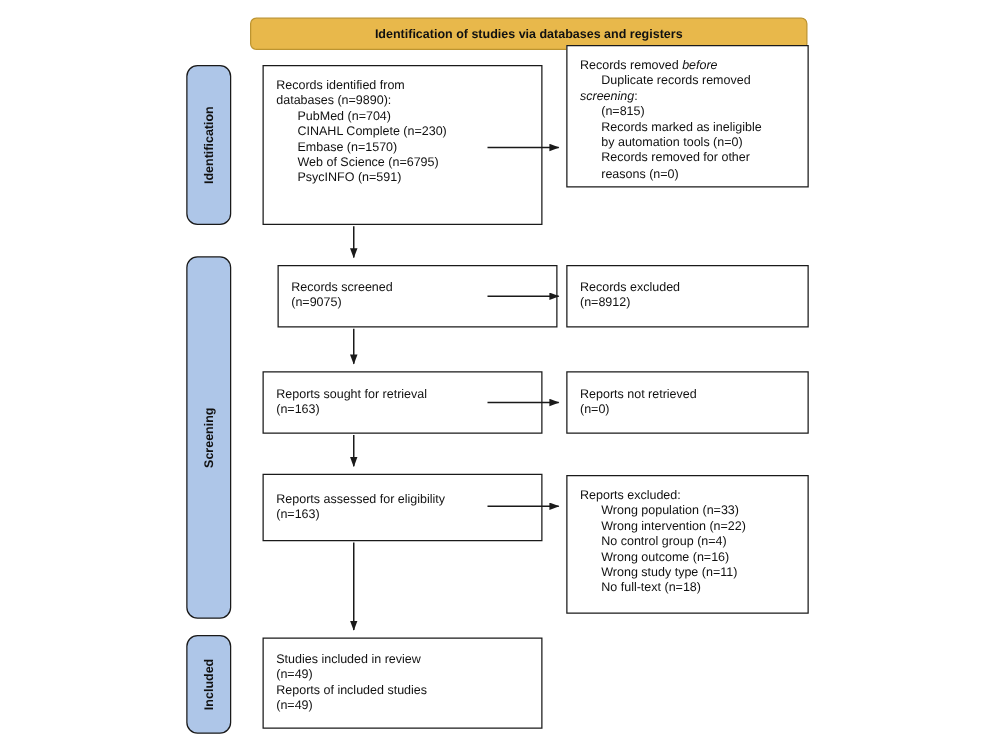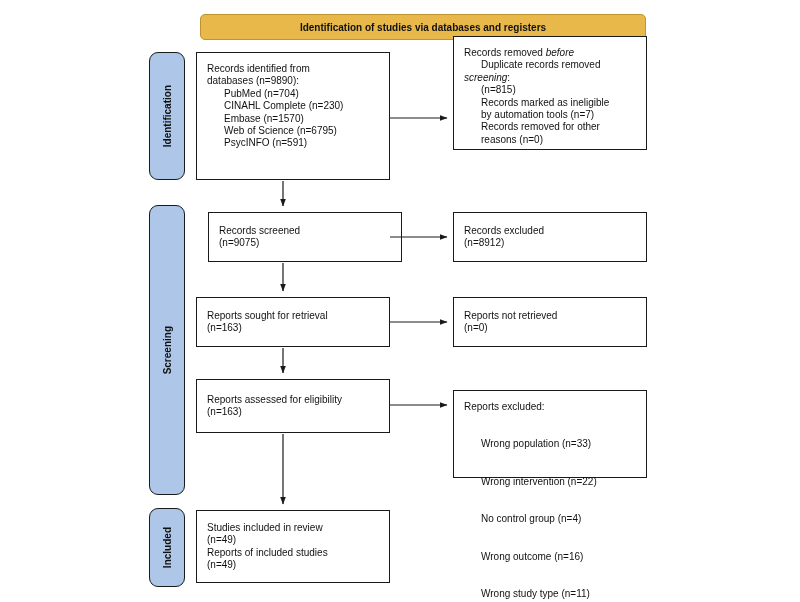--- a/index.html
+++ b/index.html
@@ -30,30 +30,30 @@
   .stage.included{top:508px;height:79px;}
   .box{
     position:absolute;background:#fff;
     border:1.5px solid var(--box-border,#1a1a1a);
     font-size:10px;line-height:12.4px;
     display:flex;flex-direction:column;justify-content:center;
     padding:5px 6px 5px 10px;color:#111;
   }
   .box.top{justify-content:flex-start;padding-top:10px;}
   .box .ind{padding-left:17px;}
-  .col1{left:196px;width:194px;}
+  .col1{left:210px;width:224px;}
   .col2{left:453px;width:194px;}
   .box.identified{top:52px;height:128px;}
   .box.removed{top:36px;height:114px;}
   .box.screened{top:212px;height:50px;margin-left:12px;}
   .box.excluded-records{top:212px;height:50px;}
   .box.sought{top:297px;height:50px;}
   .box.not-retrieved{top:297px;height:50px;}
   .box.assessed{top:379px;height:54px;}
-  .box.excluded-reports{top:390px;height:88px;gap:25px;}
+  .box.excluded-reports{top:380px;height:111px;}
   .box.included-box{top:510px;height:73px;}
   .arrows{position:absolute;left:0;top:0;width:800px;height:602px;pointer-events:none;}
 </style>
 </head>
 <body>
 
 <div id="canvas">
 
   <div class="banner">
     <span>Identification of studies via databases and registers</span>
@@ -77,21 +77,21 @@
       <div class="line ind"><span>Embase (n=1570)</span></div>
       <div class="line ind"><span>Web of Science (n=6795)</span></div>
       <div class="line ind"><span>PsycINFO (n=591)</span></div>
     </div>
   <div class="box col2 top removed">
       <div class="line"><span>Records removed </span><span style="font-style: italic;">before</span></div>
       <div class="line ind"><span>Duplicate records removed</span></div>
       <div class="line"><span style="font-style: italic;">screening</span><span>:</span></div>
       <div class="line ind"><span>(n=815)</span></div>
       <div class="line ind"><span>Records marked as ineligible</span></div>
-      <div class="line ind"><span>by automation tools (n=7)</span></div>
+      <div class="line ind"><span>by automation tools (n=0)</span></div>
       <div class="line ind"><span>Records removed for other</span></div>
       <div class="line ind"><span>reasons (n=0)</span></div>
     </div>
   <div class="box col1 screened">
       <div class="line"><span>Records screened</span></div>
       <div class="line"><span>(n=9075)</span></div>
     </div>
   <div class="box col2 excluded-records">
       <div class="line"><span>Records excluded</span></div>
       <div class="line"><span>(n=8912)</span></div>

